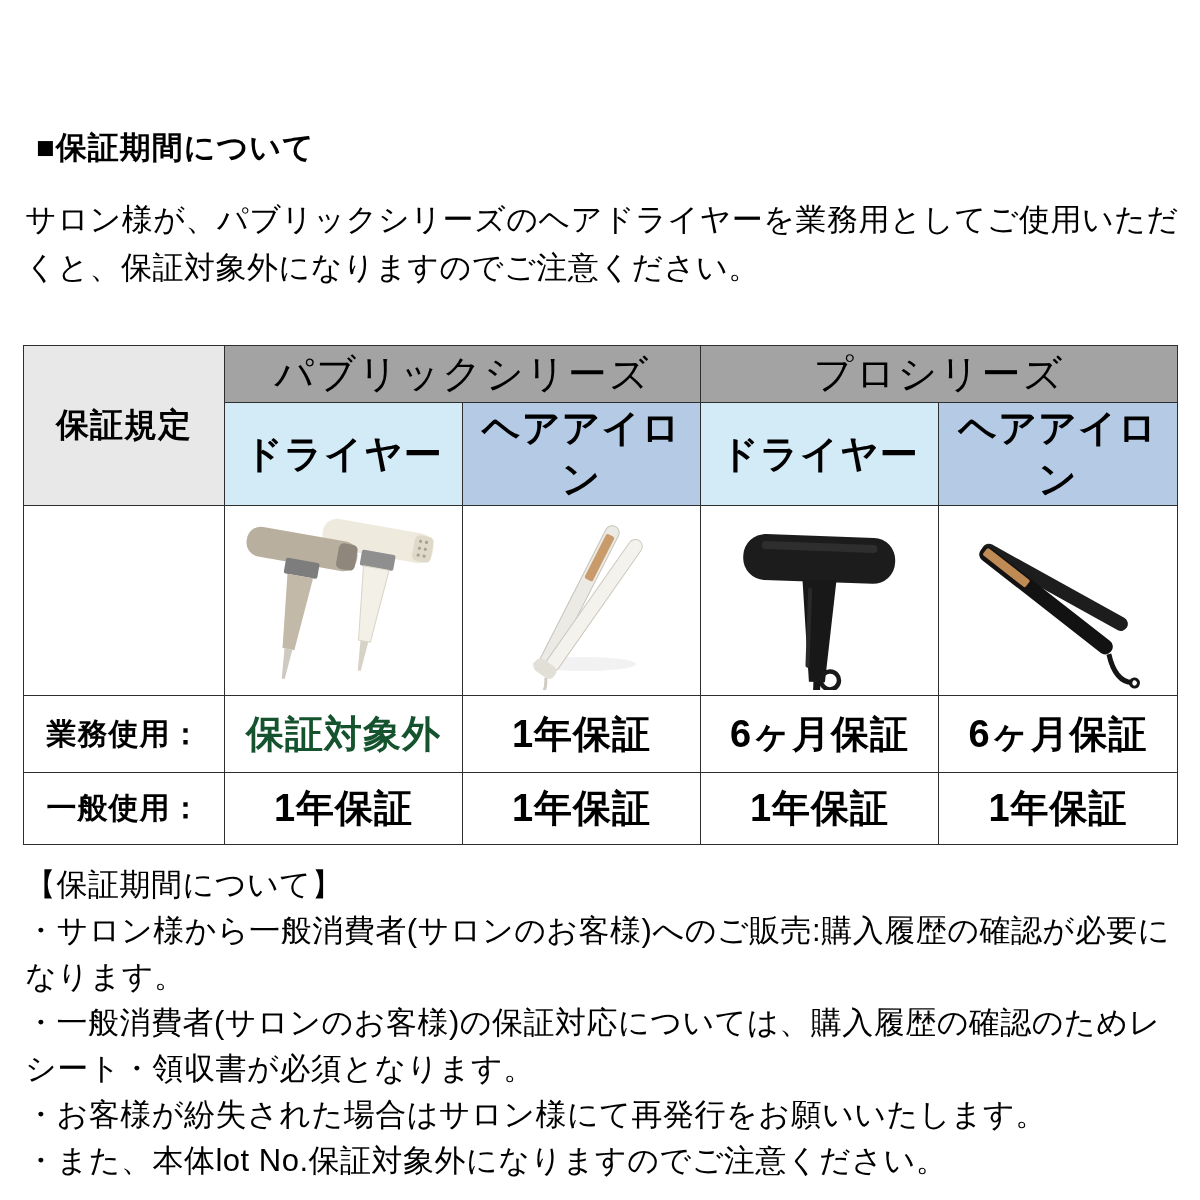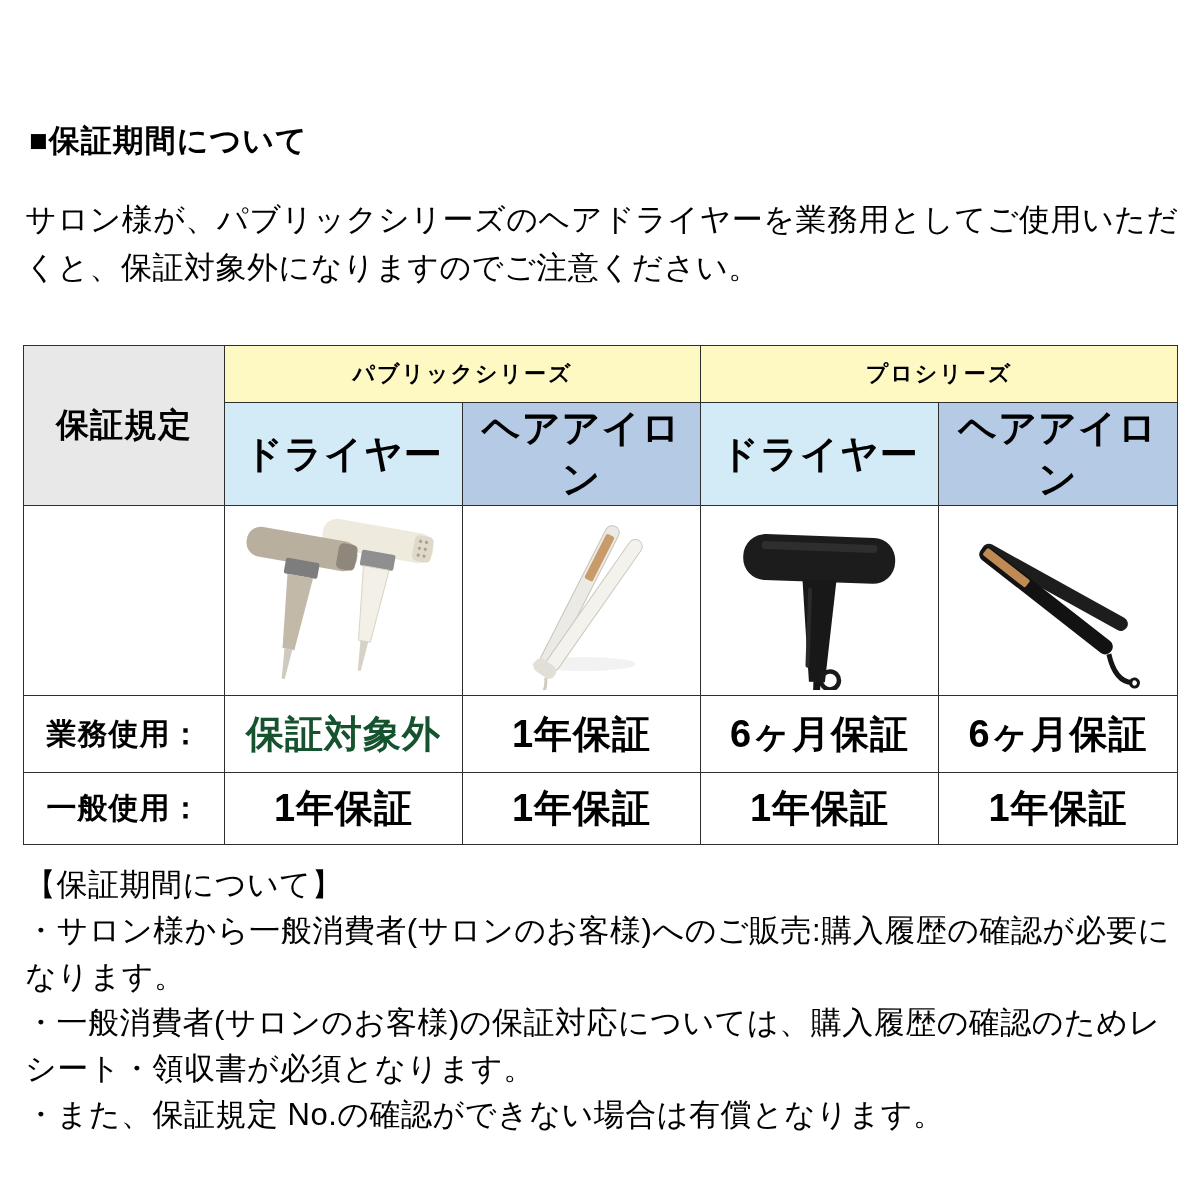--- a/index.html
+++ b/index.html
@@ -6,21 +6,21 @@
   html, body { margin: 0; padding: 0; background: #ffffff; }
   body {
     width: 1200px; height: 1200px;
     font-family: "Liberation Sans", "DejaVu Sans", sans-serif;
     color: #000;
   }
   .page { position: relative; width: 1200px; height: 1200px; overflow: hidden; background: #fff; }
 
   .heading {
     position: absolute; left: 25px; top: 116px;
-    font-size: 31px; font-weight: bold; margin: 4px; letter-spacing: 1px;
+    font-size: 31px; font-weight: bold; margin: 11px; letter-spacing: 1px;
   }
 
   .intro {
     position: absolute; left: 25px; top: 198px; width: 1158px;
     font-size: 31px; line-height: 48px; letter-spacing: 0.5px; font-family: Liberation Mono, monospace;
   }
 
   table.warranty {
     position: absolute; left: 23px; top: 345px; width: 1154px;
     border-collapse: collapse; table-layout: fixed;
@@ -31,21 +31,21 @@
     text-align: center; vertical-align: middle; padding: 0;
     overflow: hidden;
   }
   tr.r1 { height: 57px; }
   tr.r2 { height: 50px; }
   tr.r3 { height: 190px; }
   tr.r4 { height: 77px; }
   tr.r5 { height: 72px; padding-left: 40px; }
 
   td.corner { background: #e8e8e8; font-size: 33px; font-weight: bold; letter-spacing: 1px; }
-  td.series { background: #fef9c3; font-size: 22px; font-weight: bold; letter-spacing: 2px; }
+  td.series { background: #a3a3a3; font-size: 39px; font-weight: normal; letter-spacing: 2px; }
   td.sub    { font-size: 38px; font-weight: bold; letter-spacing: 1px; }
   td.sub.dryer { background: #d3eaf7; }
   td.sub.iron  { background: #b5cbe5; }
   td.imgcell { background: #ffffff; }
   td.rowlabel { font-size: 30px; font-weight: bold; letter-spacing: 1px; }
   td.val { font-size: 38px; font-weight: bold; letter-spacing: 1px; }
   td.val.red { color: #14532d; }
 
   .notes {
     position: absolute; left: 25px; top: 862px; width: 1162px;
@@ -168,16 +168,17 @@
         <td class="val">1年保証</td>
         <td class="val">1年保証</td>
       </tr>
     </tbody>
   </table>
 
   <div class="notes">
     <p class="note-line">【保証期間について】</p>
     <p class="note-line">・サロン様から一般消費者(サロンのお客様)へのご販売:購入履歴の確認が必要になります。</p>
     <p class="note-line">・一般消費者(サロンのお客様)の保証対応については、購入履歴の確認のためレシート・領収書が必須となります。</p>
-    <p class="note-line">・また、保証規定 No.の確認ができない場合は有償となります。</p>
+    <p class="note-line">・お客様が紛失された場合はサロン様にて再発行をお願いいたします。</p>
+    <p class="note-line">・また、本体lot No.保証対象外になりますのでご注意ください。</p>
   </div>
 
 </div>
 
 </body></html>

